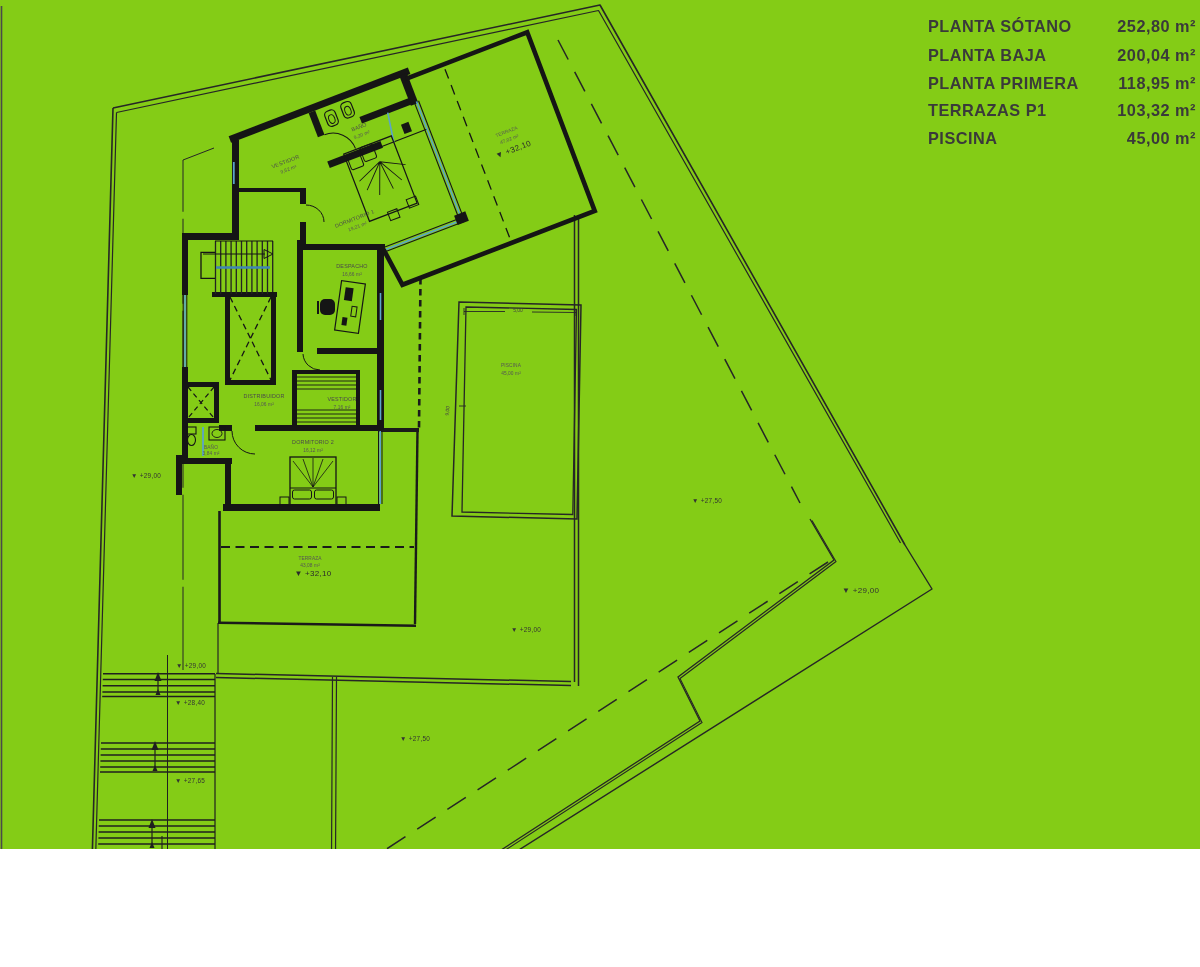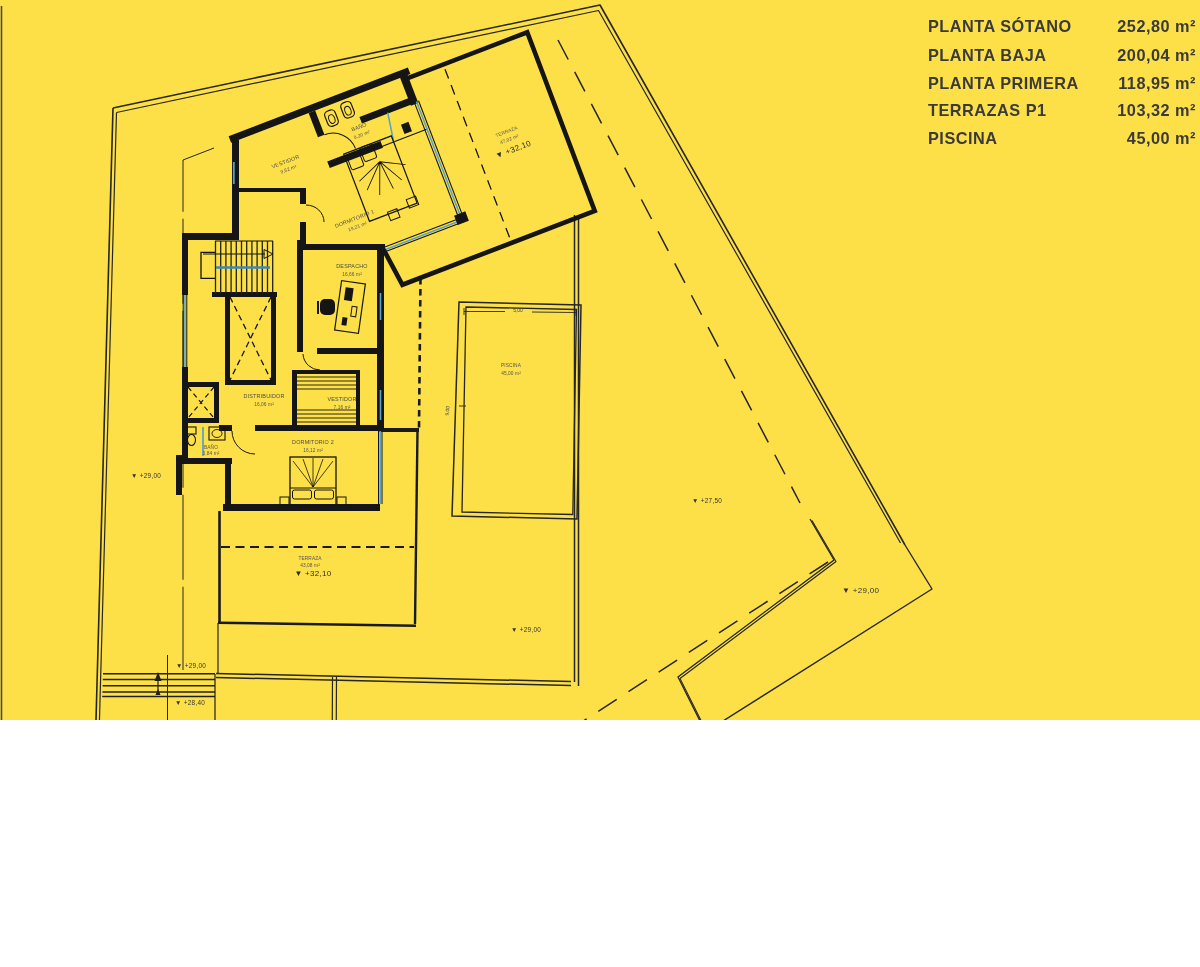--- a/index.html
+++ b/index.html
@@ -1,16 +1,16 @@
 <!DOCTYPE html>
 <html><head>
 <meta charset="utf-8">
 <style>
 html,body{margin:0;padding:0;background:#ffffff;}
-#page{position:relative;width:1200px;height:720px;background:#fde047;overflow:hidden;
+#page{position:relative;width:1200px;height:849px;background:#84cc16;overflow:hidden;
 font-family:"Liberation Sans", sans-serif;}
 svg{position:absolute;left:0;top:0;}
 text{font-family:"Liberation Sans", sans-serif;fill:#3a3a3a;}
 .rm{font-size:5.4px;letter-spacing:.2px;fill:#4a4a4a;text-anchor:middle;}
 .rm2{font-size:4.8px;letter-spacing:.1px;fill:#555;text-anchor:middle;}
 .lev{font-size:6.4px;letter-spacing:.3px;fill:#333;}
 .levb{font-size:8px;letter-spacing:.3px;fill:#333;}
 .lev2{font-size:8px;letter-spacing:.3px;fill:#2b2b2b;}
 .dim{font-size:5px;fill:#444;}
 </style>

